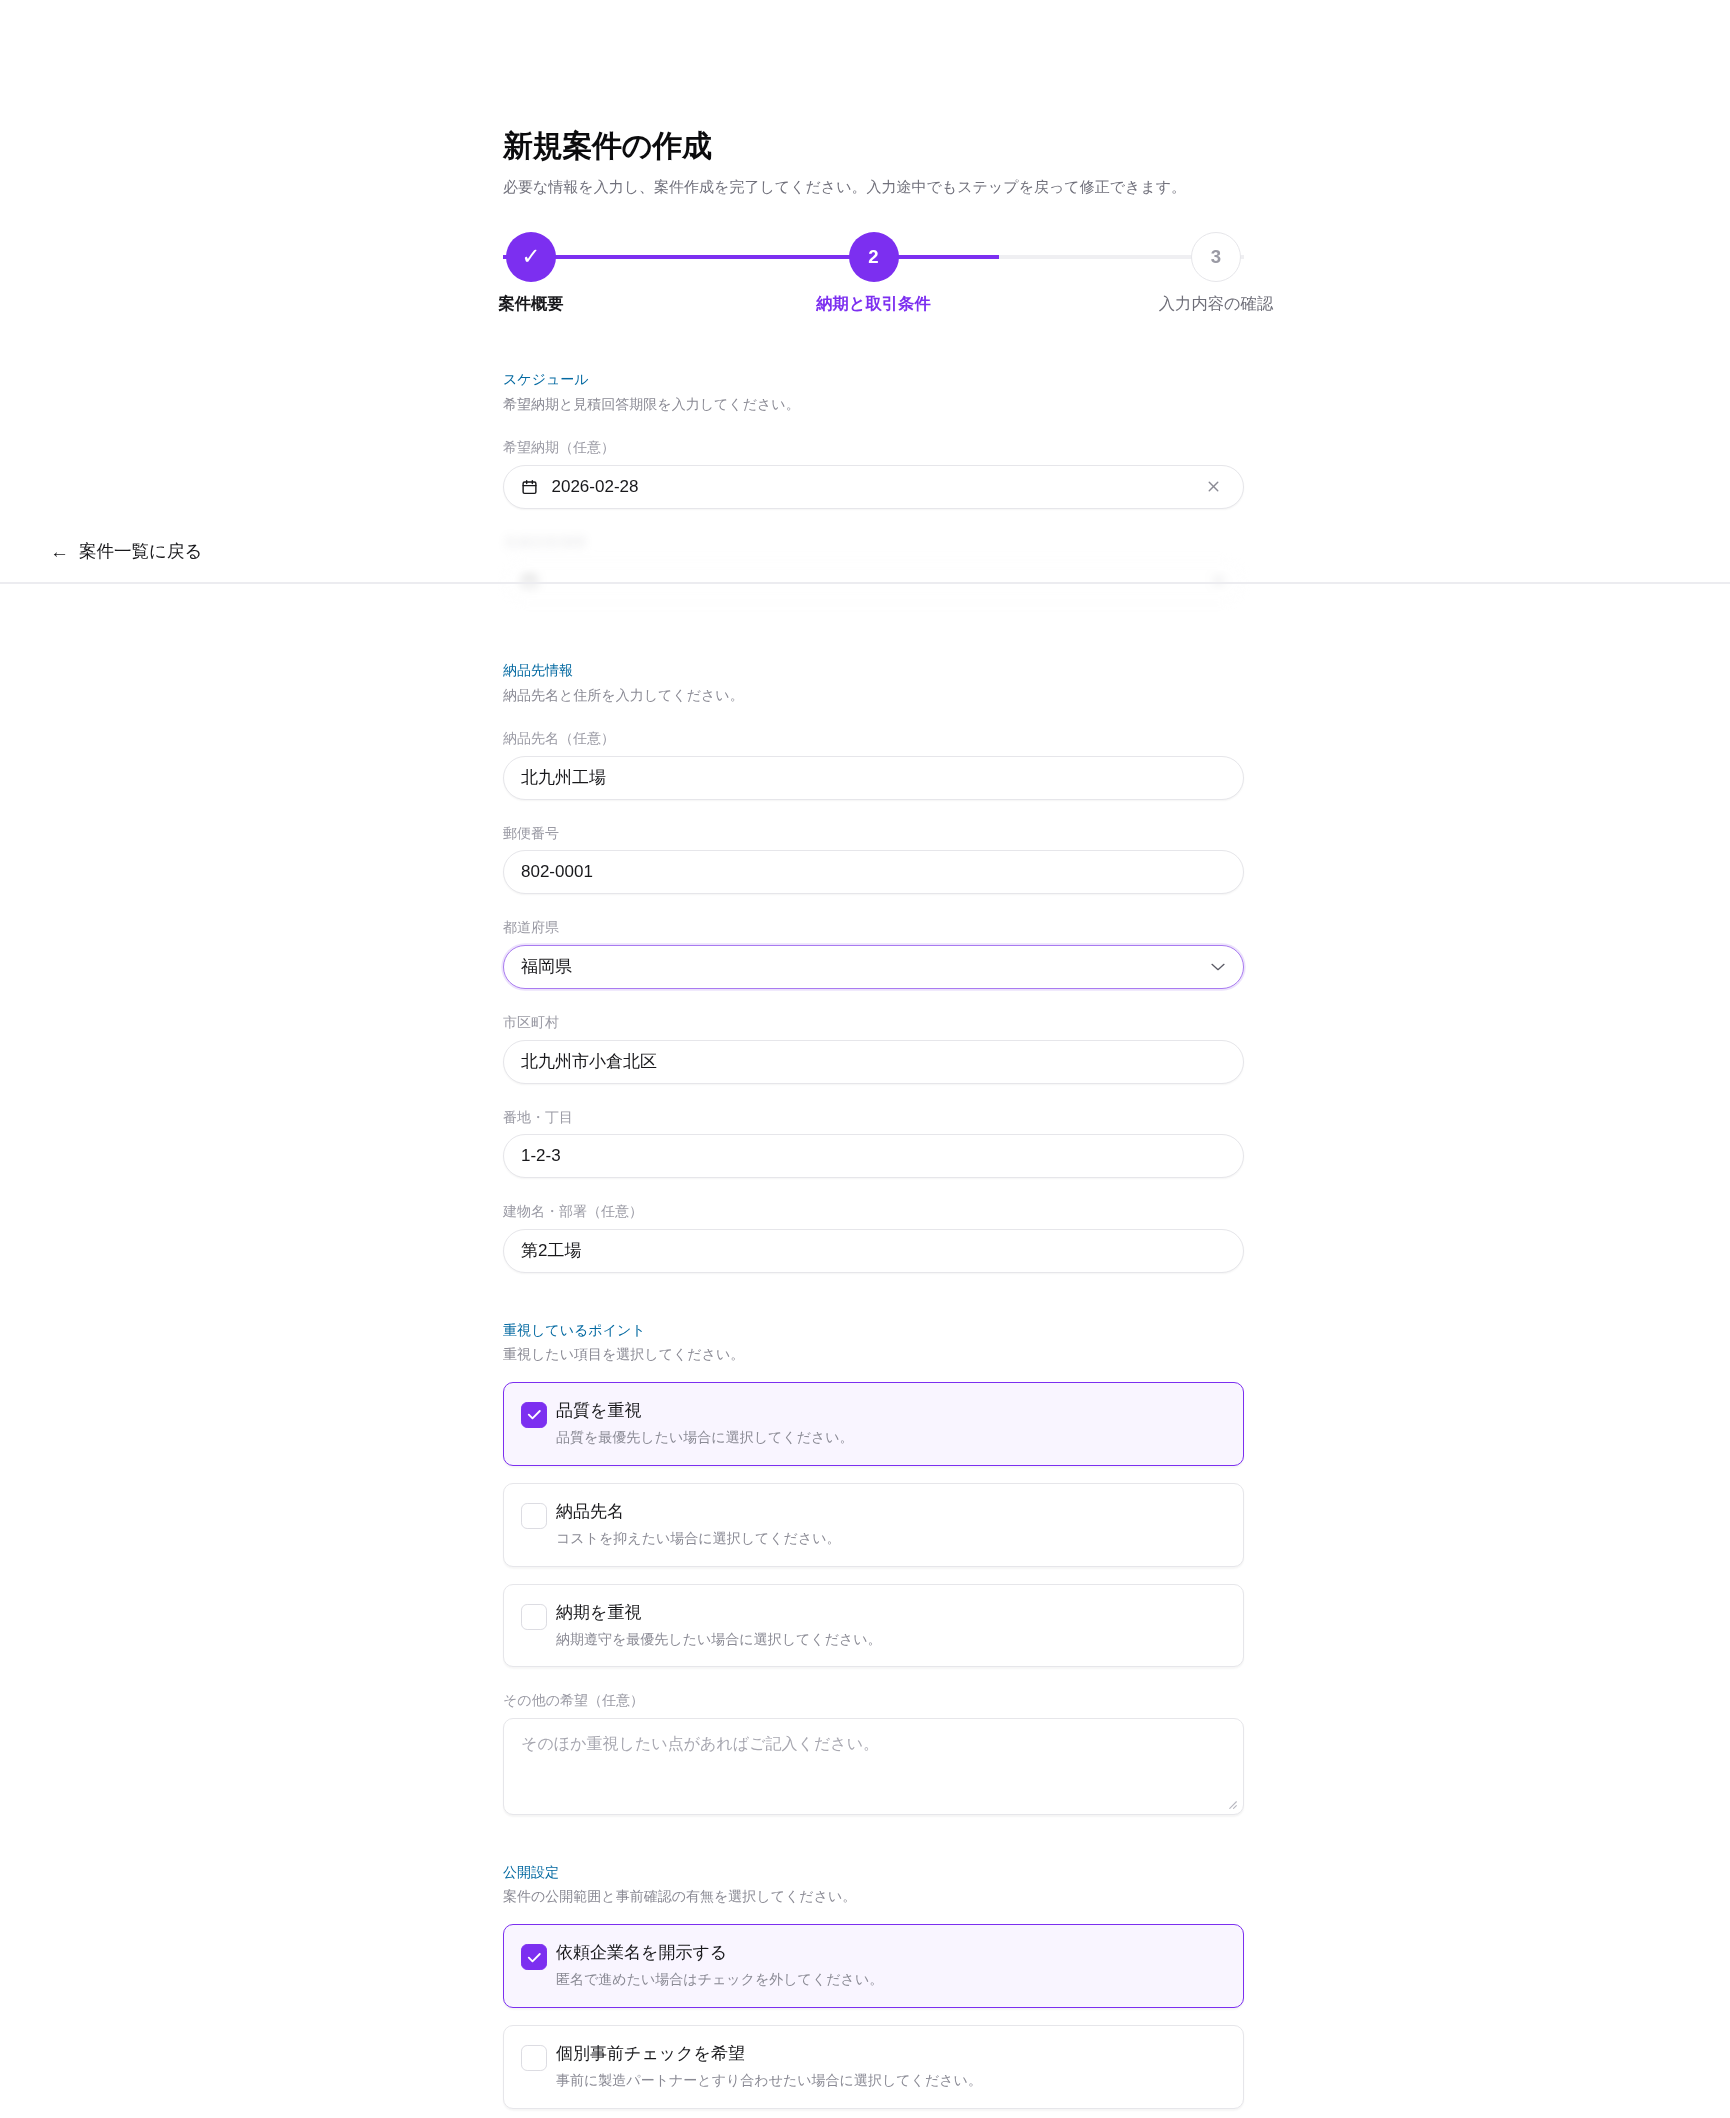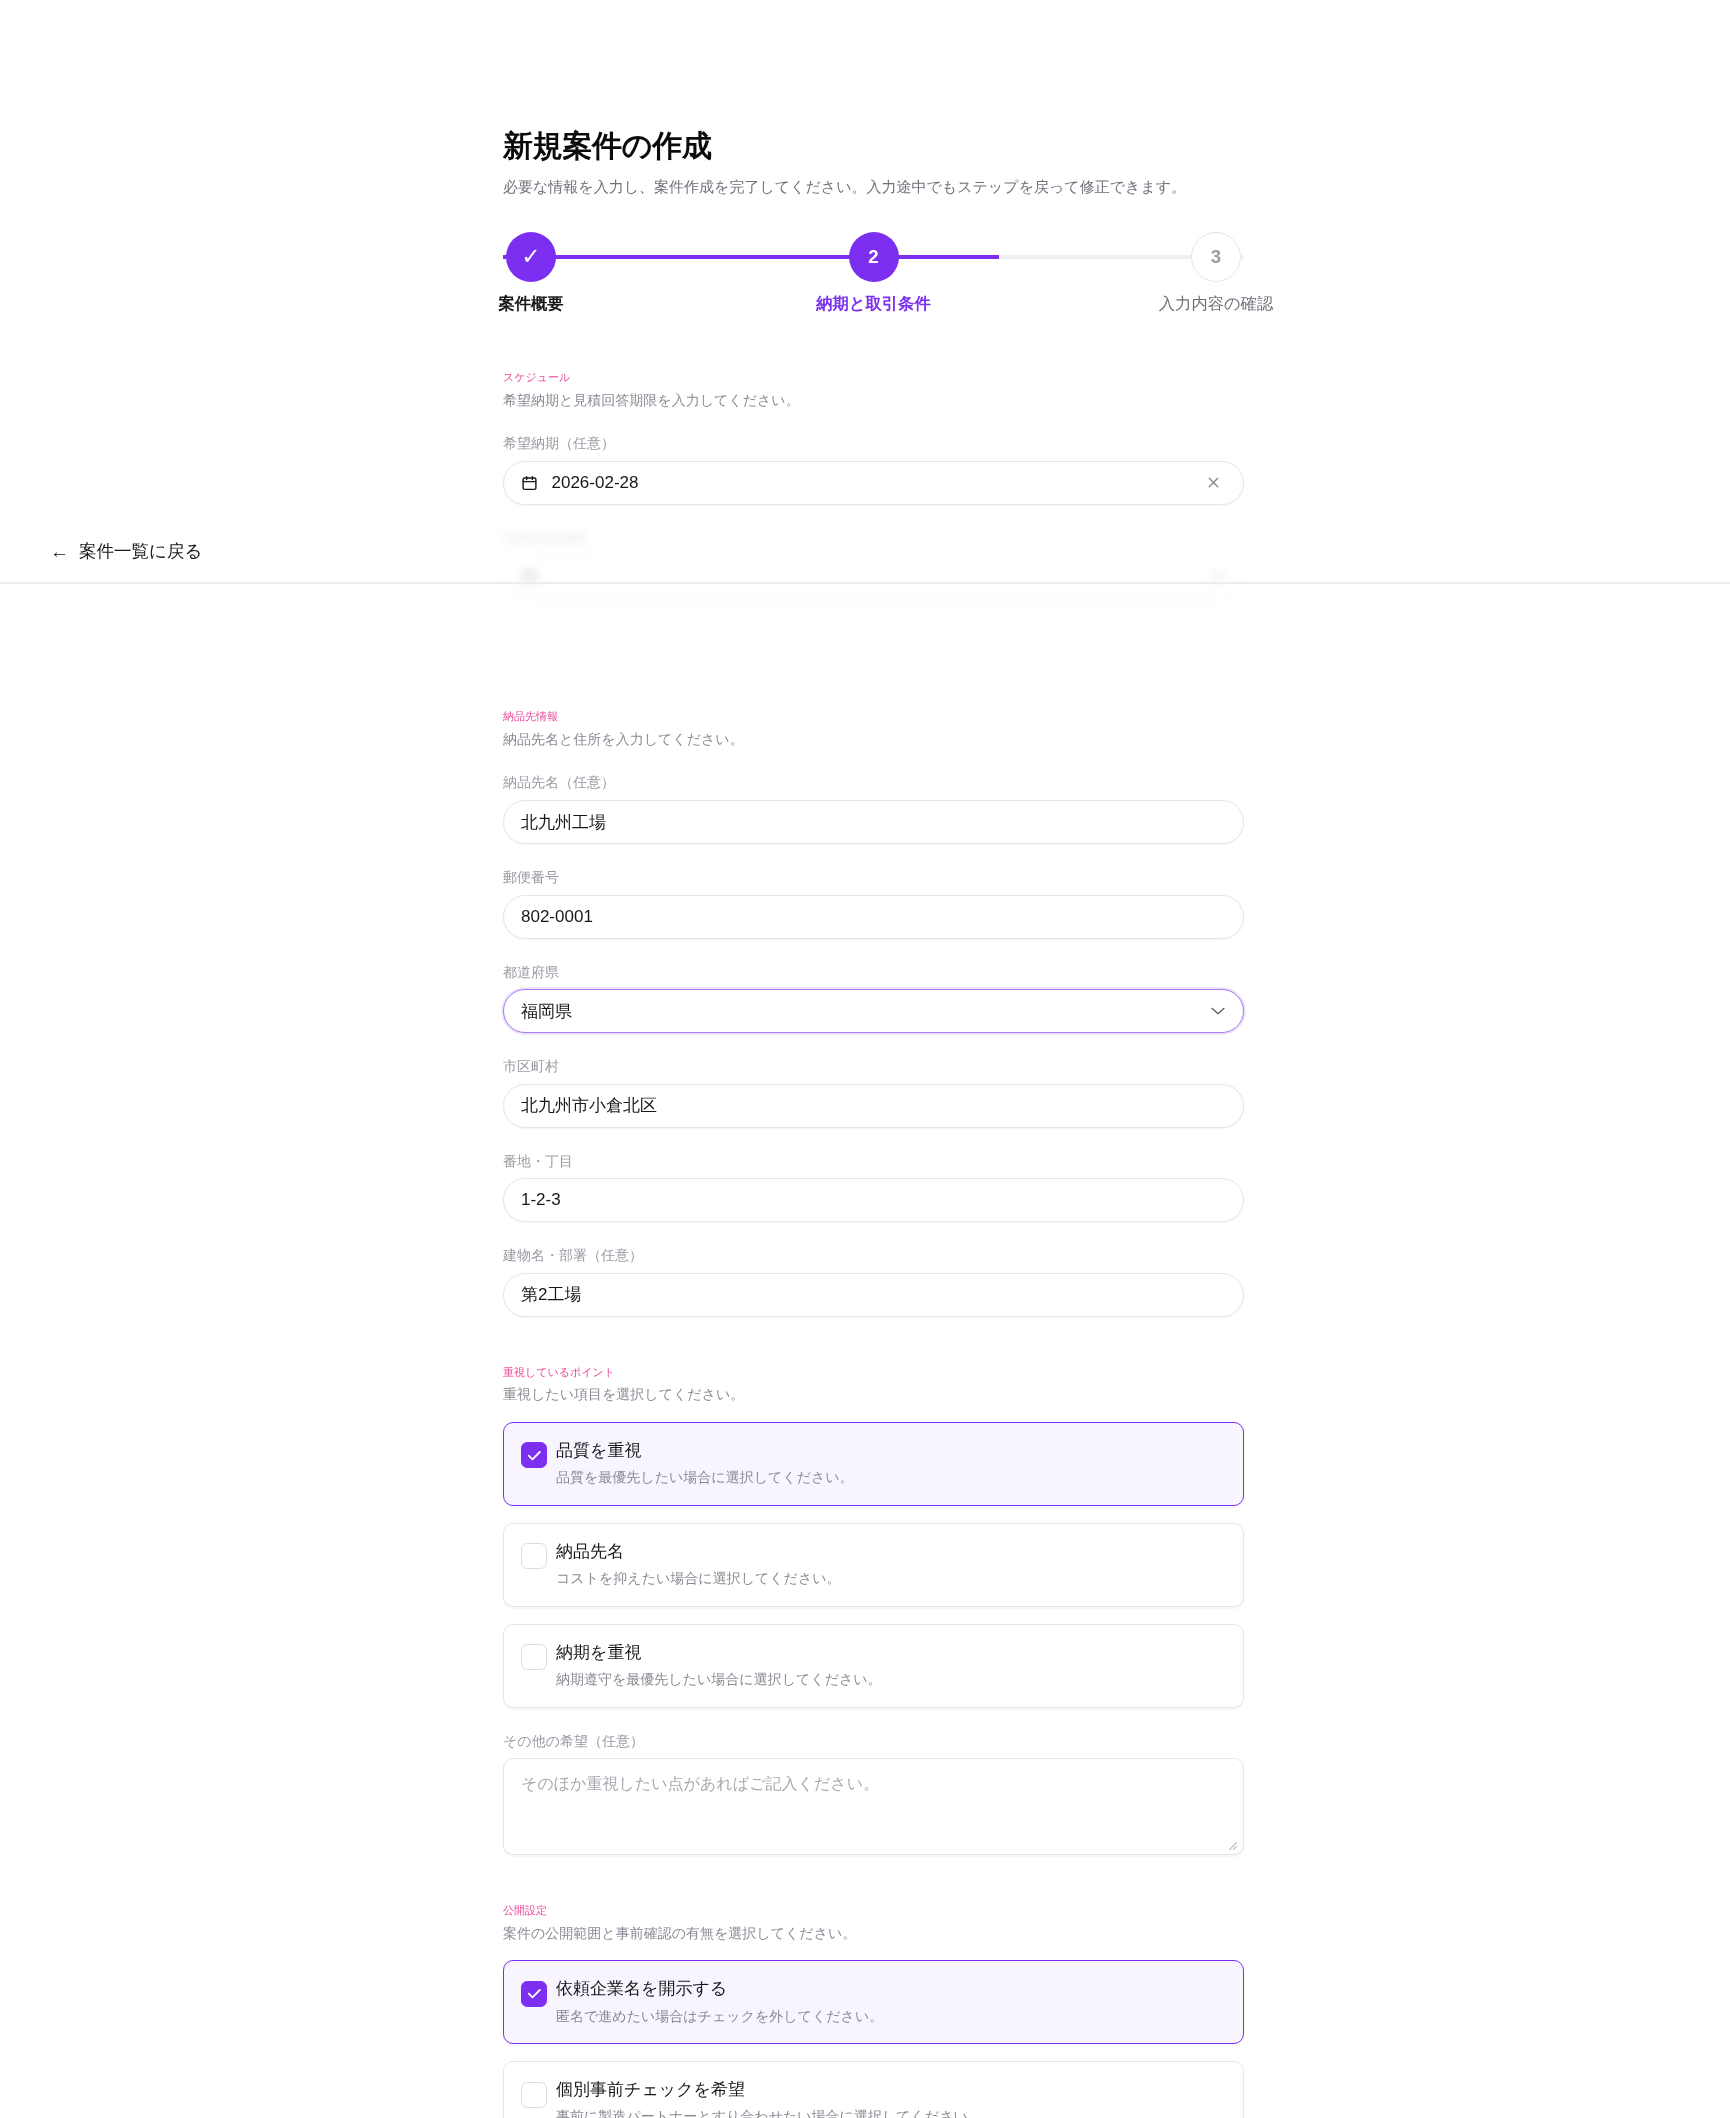--- a/index.html
+++ b/index.html
@@ -116,23 +116,23 @@
     line-height: 1;
     white-space: nowrap;
   }
   .step-label.done { color: #18181b; }
   .step-label.current { color: #7c2ff0; }
   .step-label.todo { color: #6e6e78; font-weight: 400; }
 
   
   .section { margin-top: 52px; }
   .section-title {
-    font-size: 11px;
+    font-size: 14px;
     font-weight: 500;
-    color: #ec4899;
+    color: #0369a1;
     line-height: 1.3;
   }
   .section-desc {
     font-size: 14px;
     color: #8a8a94;
     margin-top: 6.2px;
     line-height: 1.4;
   }
 
   .field { margin-top: 24px; }
@@ -306,21 +306,21 @@
             <line x1="3" y1="10" x2="21" y2="10"></line>
             <line x1="8" y1="3" x2="8" y2="7"></line>
             <line x1="16" y1="3" x2="16" y2="7"></line>
           </svg>
           <span class="val"></span>
           <span class="trail">✕</span>
         </div>
       </div>
     </div>
 
-    <div class="section" style="margin-top:110px">
+    <div class="section" style="margin-top:58px">
       <div class="section-title">納品先情報</div>
       <div class="section-desc">納品先名と住所を入力してください。</div>
 
       <div class="field">
         <div class="field-label">納品先名（任意）</div>
         <div class="input">
           <span class="val">北九州工場</span>
         </div>
       </div>
 

